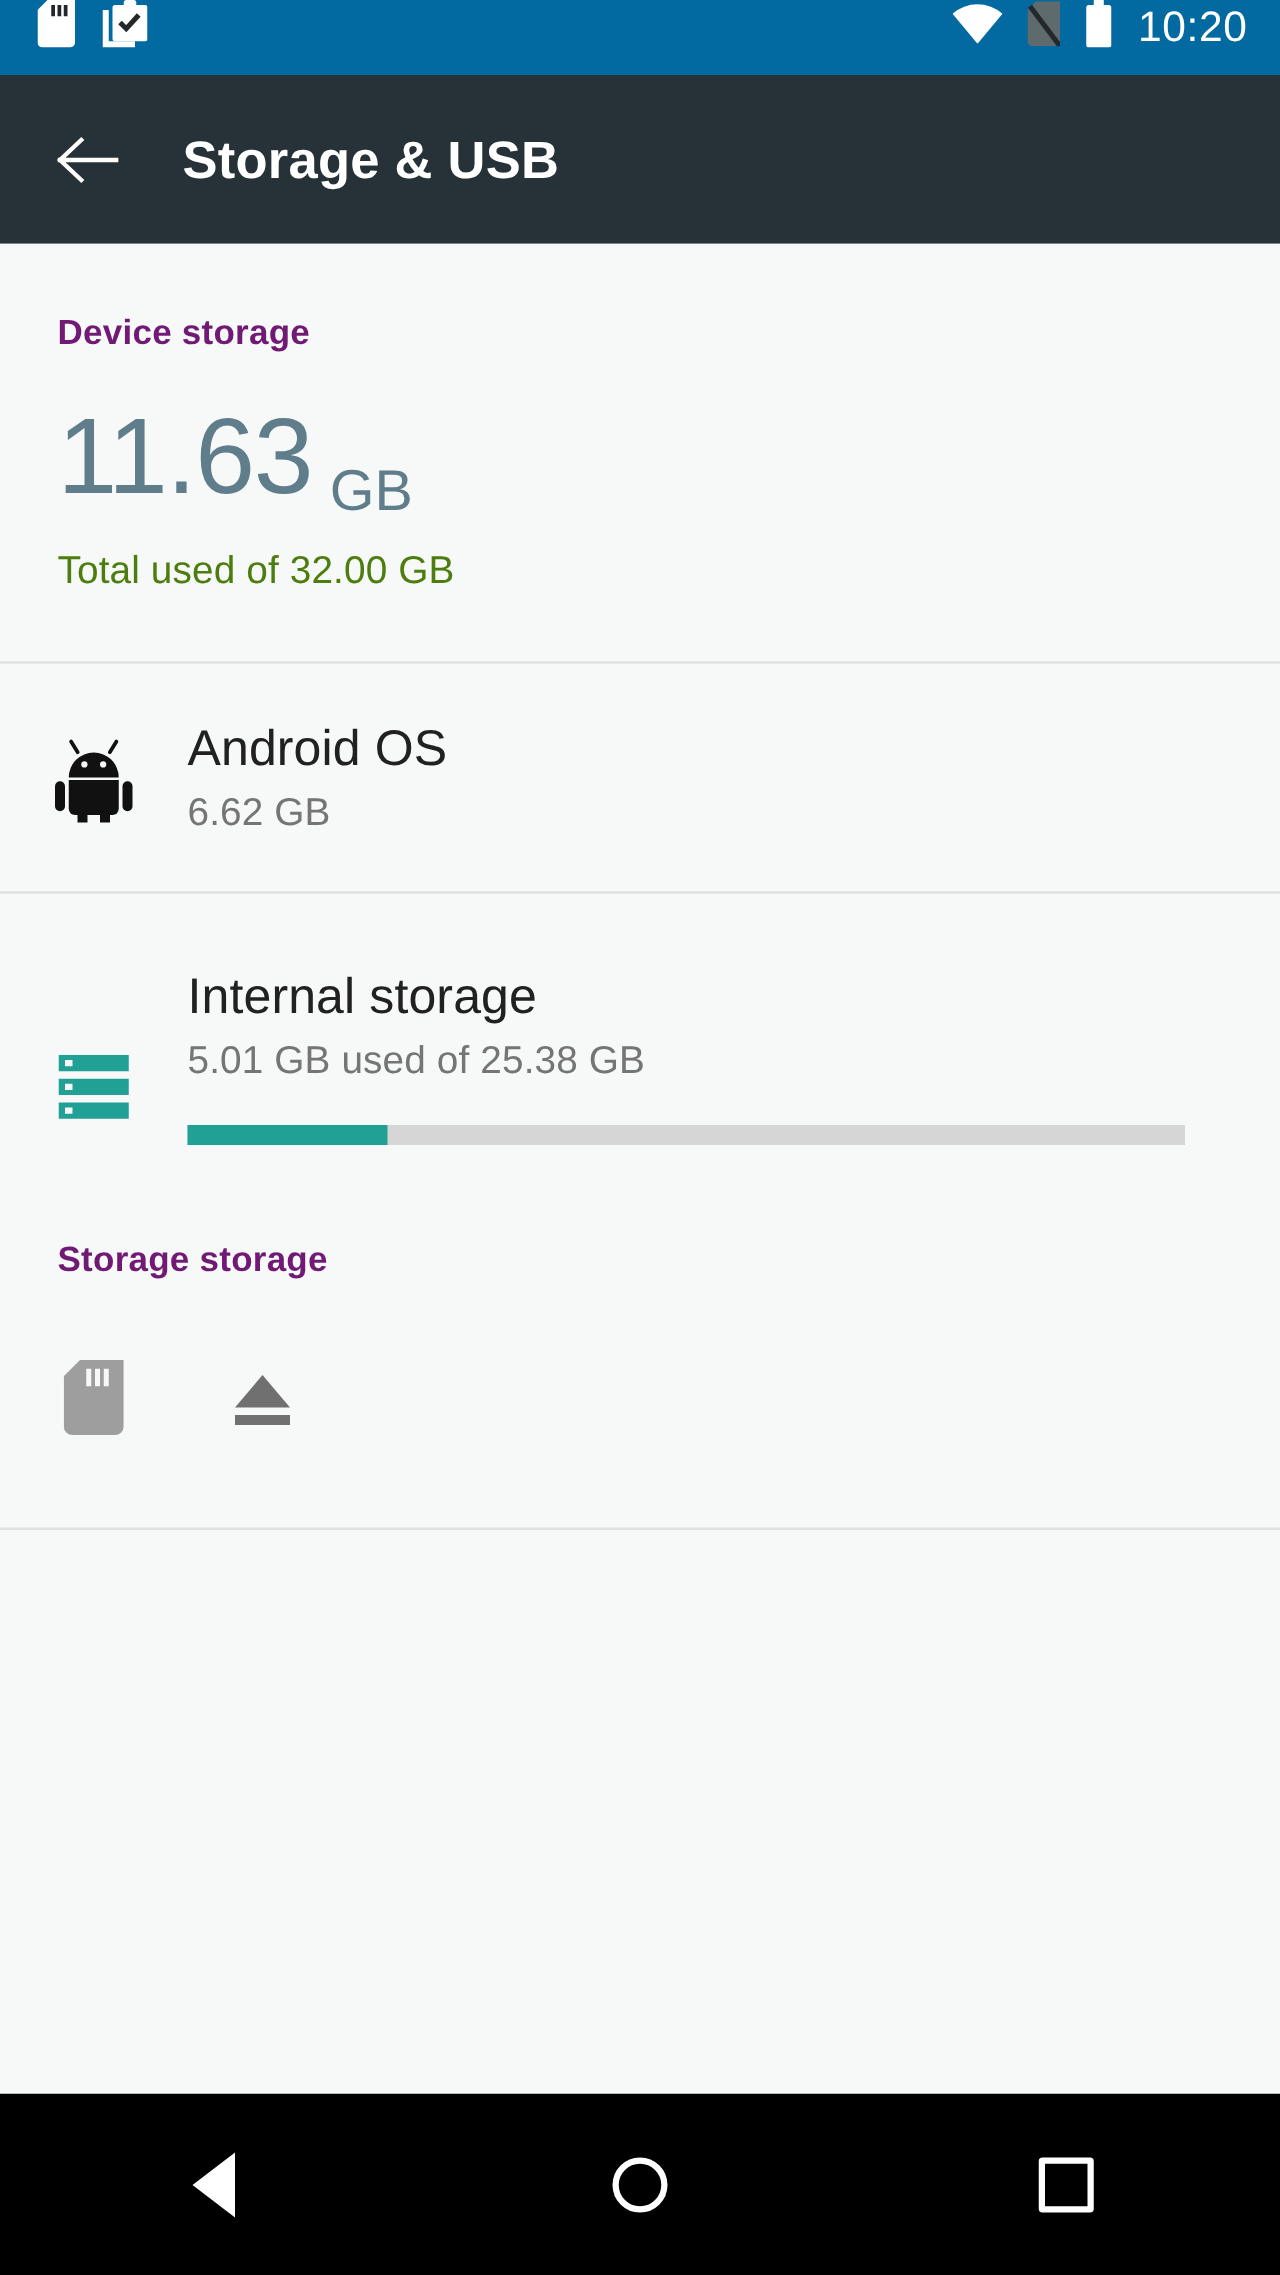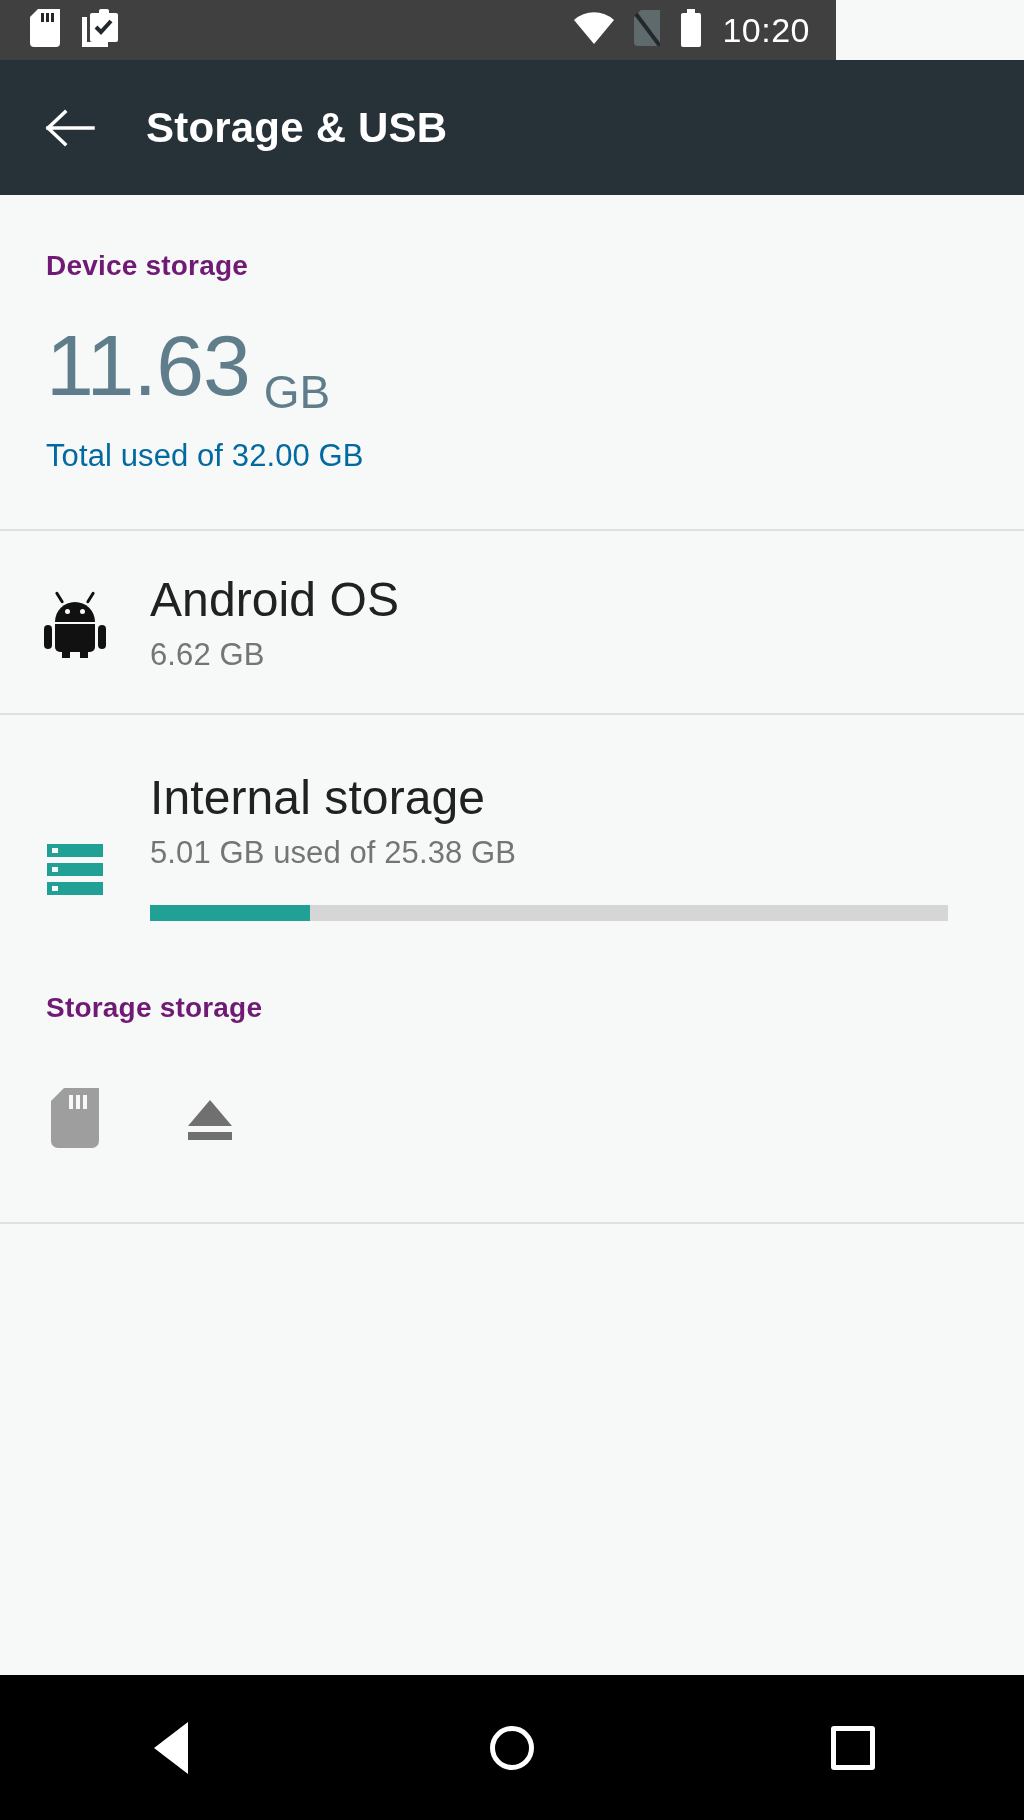--- a/index.html
+++ b/index.html
@@ -6,23 +6,23 @@
   html, body {
     width:1024px; height:1820px;
     background:#f7f8f8;
     font-family:"Liberation Sans", sans-serif;
     overflow:hidden;
   }
   #screen { position:relative; width:1024px; height:1820px; background:#f7f8f8; }
 
   
   .status-bar {
-    position:absolute; top:0; left:0; width:836px; height:60px;
-    background:#404040;
-    display:flex; align-items:center;
+    position:absolute; top:0; left:0; width:1024px; height:60px;
+    background:#0369a1;
+    display:flex; align-items:flex-start;
   }
   .status-left { display:flex; align-items:center; gap:22px; padding-left:30px; }
   .status-right {
     margin-left:auto; display:flex; align-items:center; gap:20px; padding-right:26px;
   }
   .status-time {
     color:#ffffff; font-size:34px; font-weight:400;
     letter-spacing:0.5px; line-height:1;
   }
 
@@ -54,35 +54,35 @@
   }
 
   .summary { padding:42px 0 0 46px; }
   .summary-amount {
     color:#607d8b; font-weight:400;
     font-size:86px; line-height:0.96; letter-spacing:-1px;
     display:flex; align-items:flex-start;
   }
   .summary-unit { font-size:46px; margin-left:14px; letter-spacing:0;margin-top:46px; }
   .summary-sub {
-    color:#0369a1; font-size:31px; margin-top:24px; letter-spacing:0.1px;
+    color:#4d7c0f; font-size:31px; margin-top:24px; letter-spacing:0.1px;
   }
 
   .divider { height:2px; background:#e0e0e0; width:1024px; }
 
   .row {
     display:flex; align-items:center; position:relative;
     padding:0 20px 0 0; min-height:112px;
   }
   .row-icon {
     width:150px; flex:0 0 150px;
     display:flex; align-items:center; justify-content:center;
   }
   .row-text { flex:1; padding-right:10px; }
-  .row-title { color:#212121; font-size:48px; letter-spacing:0.1px; }
+  .row-title { color:#212121; font-size:40px; letter-spacing:0.1px; }
   .row-sub   { color:#757575; font-size:31px; margin-top:10px; letter-spacing:0.1px; }
   .row-action {
     width:120px; flex:0 0 120px;
     display:flex; align-items:center; justify-content:center;
     cursor:pointer;
   }
 
   
   .progress-wrap { padding:34px 46px 0 0; }
   .progress-track {

